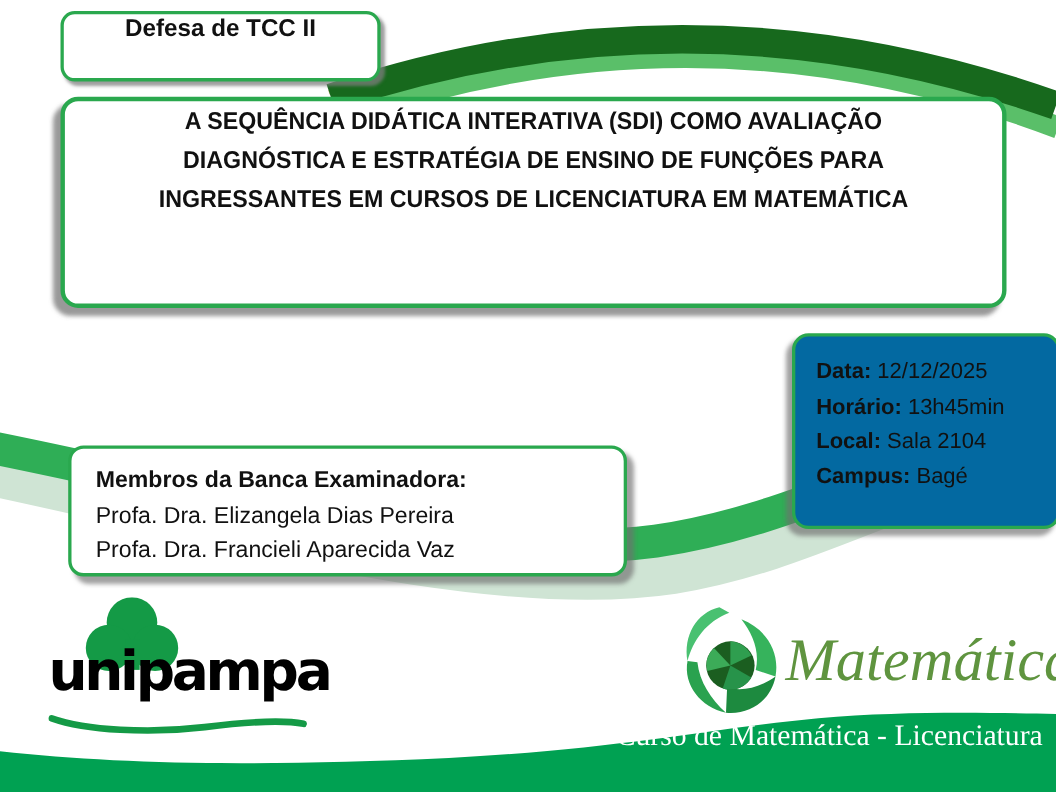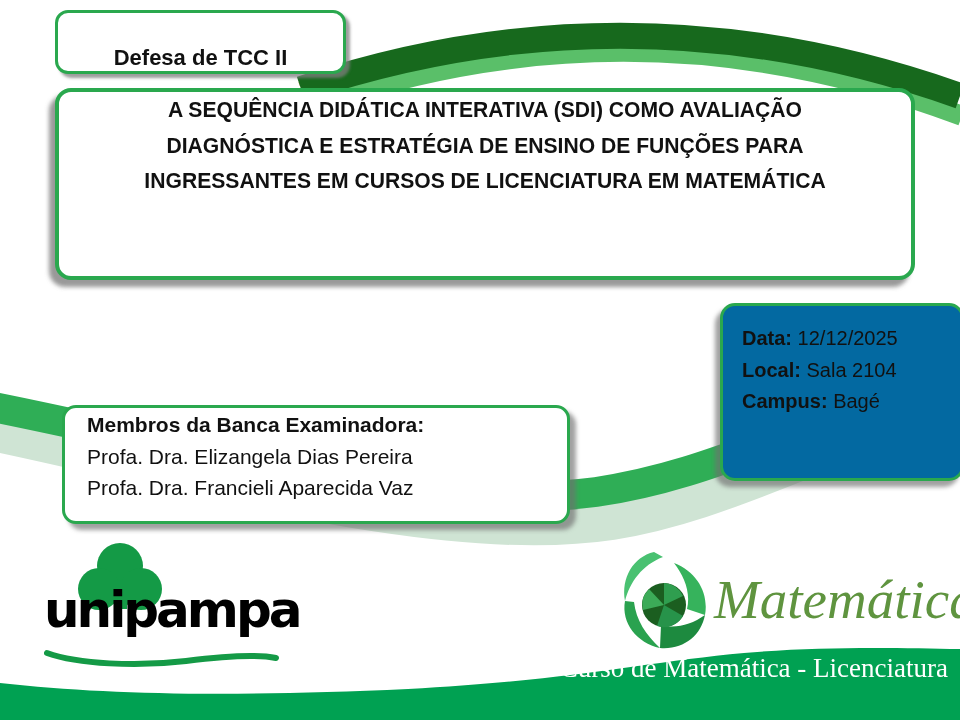--- a/index.html
+++ b/index.html
@@ -7,21 +7,21 @@
     position:relative;width:960px;height:720px;background:#ffffff;
     overflow:hidden;font-family:"Liberation Sans",sans-serif;color:#111;
   }
   svg.layer{position:absolute;left:0;top:0;z-index:1;pointer-events:none;}
 
   
   .badge{
     position:absolute;left:55px;top:10px;width:285px;height:58px;z-index:3;
     background:#fff;border:3px solid #2aa84e;border-radius:13px;
     box-shadow:4px 4px 3px rgba(125,125,125,.75);
-    display:flex;align-items:flex-end;justify-content:center;
+    display:flex;align-items:flex-start;justify-content:center;
     font-weight:bold;font-size:22px;
   }
   .titlebox{
     position:absolute;left:55px;top:88px;width:852px;height:184px;z-index:2;
     background:#fff;border:4px solid #2aa84e;border-radius:16px;
     box-shadow:-6px 7px 4px rgba(110,110,110,.7);
     display:flex;justify-content:center;
   }
   .titlebox .t{
     font-weight:bold;font-size:22px;line-height:1.62;text-align:center;
@@ -33,21 +33,21 @@
     position:absolute;left:720px;top:303px;width:244px;height:178px;z-index:2;
     background:#0369a1;border:3px solid #2aa84e;border-radius:15px;
     box-shadow:-5px 6px 4px rgba(110,110,110,.65);
     padding:17px 0 0 19px;box-sizing:border-box;
     font-size:20px;line-height:1.58;
   }
   .bancabox{
     position:absolute;left:62px;top:405px;width:508px;height:119px;z-index:2;
     background:#fff;border:3.5px solid #2aa84e;border-radius:14px;
     box-shadow:6px 6px 4px rgba(110,110,110,.65);
-    padding:1px 0 0 22px;box-sizing:border-box;
+    padding:13px 0 0 22px;box-sizing:border-box;
     font-size:21px;line-height:1.5;
   }
   .bancabox .hd{font-weight:bold;}
 
   
   .unipampa{position:absolute;left:44px;top:543px;width:272px;height:146px;z-index:2;}
   .unipampa .word{
     position:absolute;left:0;top:38px;font-weight:bold;font-size:50px;
     letter-spacing:-3px;color:#000;font-family:"DejaVu Sans",sans-serif;
   }
@@ -91,20 +91,24 @@
     <div class="t">A SEQUÊNCIA DIDÁTICA INTERATIVA (SDI) COMO AVALIAÇÃO DIAGNÓSTICA E ESTRATÉGIA DE ENSINO DE FUNÇÕES PARA INGRESSANTES EM CURSOS DE LICENCIATURA EM MATEMÁTICA</div>
   </div>
 
 
   <div class="databox">
     <div>
       <b>Data:</b>
       <span>12/12/2025</span>
     </div>
     <div>
+      <b>Horário:</b>
+      <span>13h45min</span>
+    </div>
+    <div>
       <b>Local:</b>
       <span>Sala 2104</span>
     </div>
     <div>
       <b>Campus:</b>
       <span>Bagé</span>
     </div>
   </div>
 
   <div class="bancabox">

